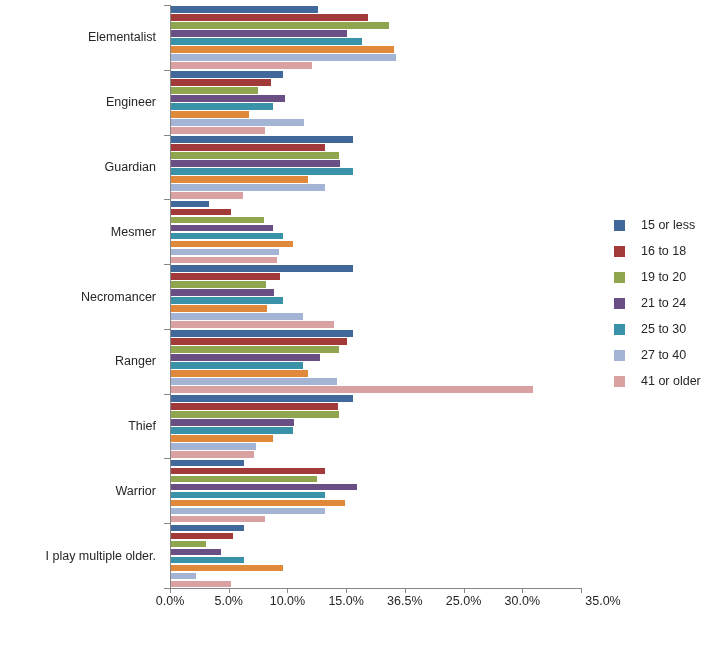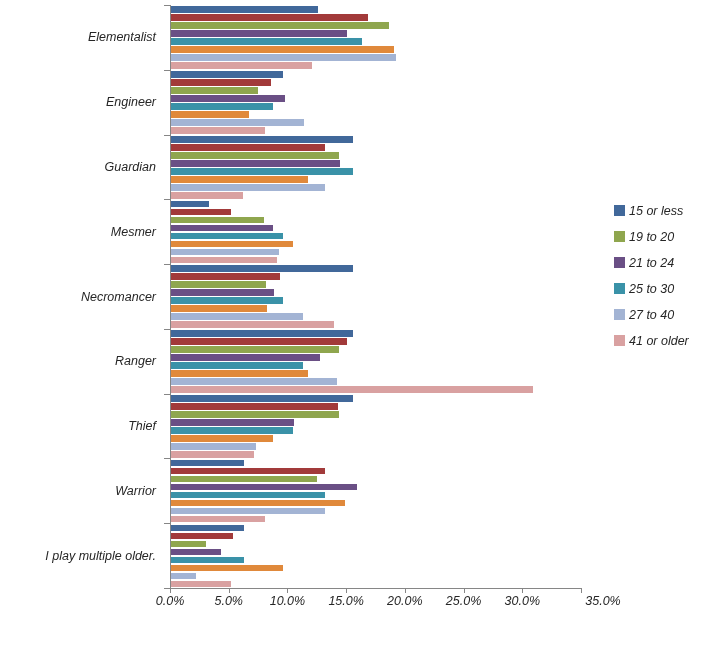--- a/index.html
+++ b/index.html
@@ -11,21 +11,20 @@
     width: 728px;
     height: 646px;
     font-family: "Liberation Sans", sans-serif;
     color: #262626;
     overflow: hidden;
   }
   #chart-root {
     position: relative;
     width: 716px;
     height: 646px;
-    font-style: italic;
   }
 
   
   #plot-area {
     position: absolute;
     left: 170px;
     top: 5px;
     width: 411px;   
     height: 583px;
     border-left: 1px solid #868686;
@@ -98,22 +97,23 @@
 
   
   #legend {
     position: absolute;
     left: 614px;
     top: 205px;
     width: 110px;
   }
   .legend-item {
     display: flex;
-    align-items: flex-start;
+    align-items: flex-end;
     height: 26px;
+    gap: 12px;
   }
   .legend-swatch {
     width: 11px;
     height: 11px;
     margin-right: 4px;
     flex: 0 0 auto;
   }
   .legend-label {
     font-size: 12.5px;
     color: #262626;
@@ -247,35 +247,39 @@
   <div id="xaxis">
       <div class="xtick" style="left: 170px;"></div>
       <div class="xlabel" style="left: 170px;">0.0%</div>
       <div class="xtick" style="left: 228.714px;"></div>
       <div class="xlabel" style="left: 228.714px;">5.0%</div>
       <div class="xtick" style="left: 287.429px;"></div>
       <div class="xlabel" style="left: 287.429px;">10.0%</div>
       <div class="xtick" style="left: 346.143px;"></div>
       <div class="xlabel" style="left: 346.143px;">15.0%</div>
       <div class="xtick" style="left: 404.857px;"></div>
-      <div class="xlabel" style="left: 404.857px;">20.0%</div>
+      <div class="xlabel" style="left: 404.857px;">36.5%</div>
       <div class="xtick" style="left: 463.571px;"></div>
       <div class="xlabel" style="left: 463.571px;">25.0%</div>
       <div class="xtick" style="left: 522.286px;"></div>
       <div class="xlabel" style="left: 522.286px;">30.0%</div>
       <div class="xtick" style="left: 581px;"></div>
       <div class="xlabel" style="left: 603px;">35.0%</div>
     </div>
 
   <div id="legend">
       <div class="legend-item">
         <span class="legend-swatch" style="background: rgb(65, 104, 154);"></span>
         <span class="legend-label">15 or less</span>
       </div>
       <div class="legend-item">
+        <span class="legend-swatch" style="background: rgb(162, 58, 58);"></span>
+        <span class="legend-label">16 to 18</span>
+      </div>
+      <div class="legend-item">
         <span class="legend-swatch" style="background: rgb(143, 166, 78);"></span>
         <span class="legend-label">19 to 20</span>
       </div>
       <div class="legend-item">
         <span class="legend-swatch" style="background: rgb(106, 79, 133);"></span>
         <span class="legend-label">21 to 24</span>
       </div>
       <div class="legend-item">
         <span class="legend-swatch" style="background: rgb(58, 146, 168);"></span>
         <span class="legend-label">25 to 30</span>

